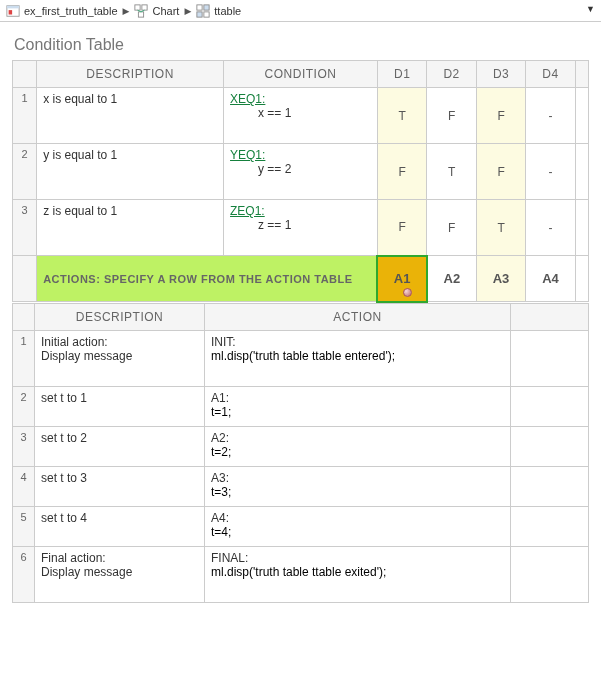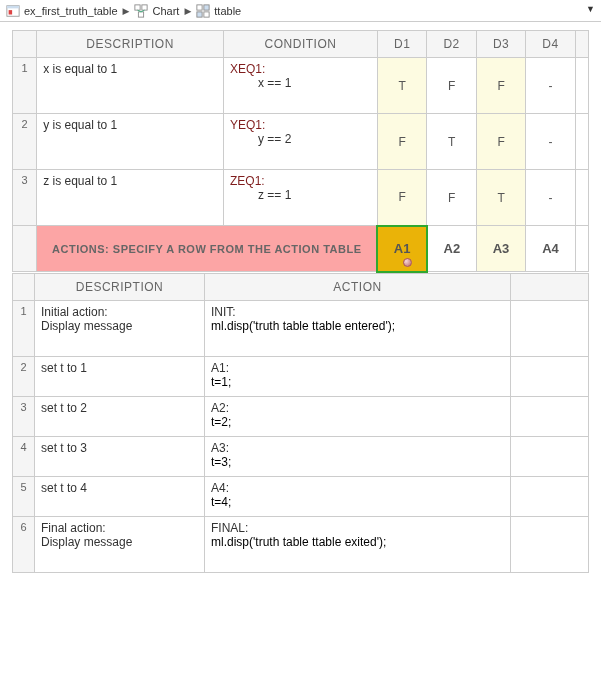--- a/index.html
+++ b/index.html
@@ -79,27 +79,26 @@
   .cond-col2 { width: 140px; }
   .d-col { width: 45px; }
   .tall td { height: 56px; }
   .tf {
     text-align: center;
     vertical-align: middle;
     color: #555;
   }
   .hl { background: #fdfbe1; }
   .action-label-cell {
-    background: #fca5a5;
+    background: #bef264;
     color: #666;
     font-size: 11px;
     font-weight: bold;
     letter-spacing: 0.5px;
     vertical-align: middle;
-    text-align: center;
   }
   .a-cell {
     text-align: center;
     vertical-align: middle;
     font-weight: bold;
     color: #555;
     position: relative;
     font-size: 13px;
   }
   .a-sel {
@@ -109,21 +108,21 @@
   .bp {
     position: absolute;
     bottom: 4px;
     right: 14px;
     width: 9px;
     height: 9px;
     border-radius: 50%;
     background: radial-gradient(circle at 30% 30%, #f8d7d7, #b86a6a);
     border: 1px solid #a55;
   }
-  .cond-name { color: #7f1d1d; }
+  .cond-name { color: #15803d; text-decoration: underline; }
   .cond-expr { color: #333; margin-left: 28px; }
   .act-code { color: #000000; }
   .act-col1 { width: 170px; }
   .ghost-col { width: 78px; }
   .action-rows td { height: 40px; }
   .action-rows tr:first-child td { height: 56px; }
   .action-rows tr:last-child td { height: 56px; }
 </style>
 </head>
 <body>
@@ -156,20 +155,21 @@
         <rect x="1" y="9" width="6" height="6" fill="#cde" stroke="#888"></rect>
         <rect x="9" y="9" width="6" height="6" fill="#fff" stroke="#888"></rect>
       </svg>
     <span>ttable</span>
   </span>
   <span class="dropdown-arrow">▼</span>
 </div>
 
 <div class="content">
 
+  <div class="section-title">Condition Table</div>
 
   <table>
     <colgroup>
       <col class="rownum">
         <col class="cond-col1">
         <col class="cond-col2">
       <col class="d-col">
         <col class="d-col">
         <col class="d-col">
         <col class="d-col">

